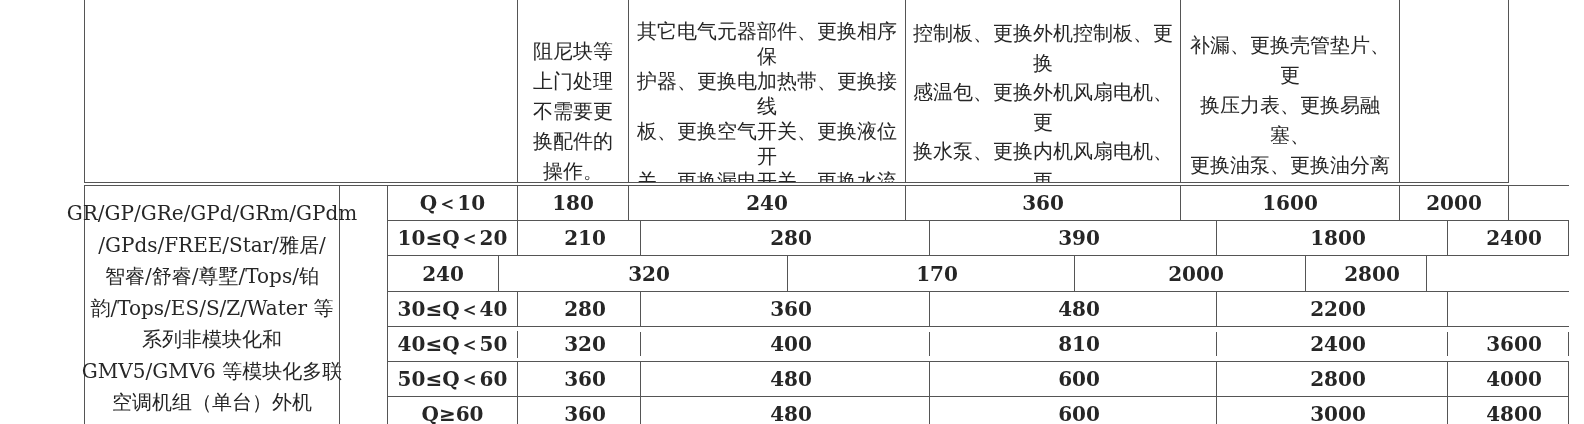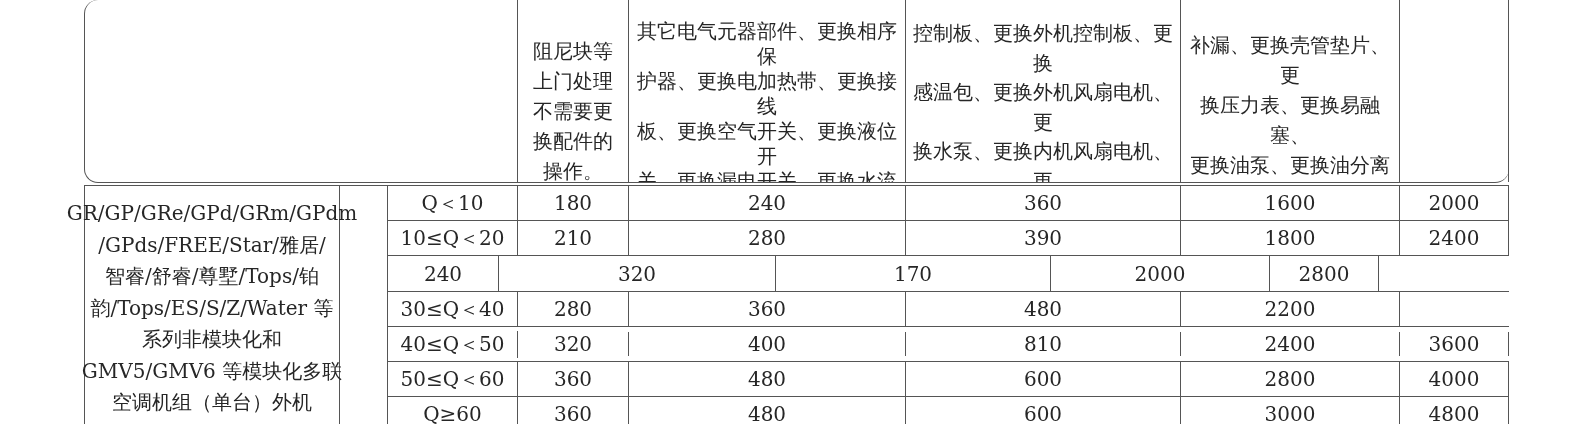--- a/index.html
+++ b/index.html
@@ -18,21 +18,20 @@
   
   .tbl-header {
     position: absolute;
     left: 84px;
     top: 0;
     height: 183px;
     display: flex;
     border-left: 1px solid #555;
     border-bottom: 1px solid #555;
     box-sizing: border-box;
-    border-radius: 14px;
   }
   .hc {
     box-sizing: border-box;
     border-right: 1px solid #555;
     height: 100%;
     overflow: hidden;
     font-size: 20px;
     text-align: center;
     white-space: pre-line;
   }
@@ -66,29 +65,29 @@
   }
   .series-cell {
     width: 255px;
     font-size: 20px;
     line-height: 31.5px;
     text-align: center;
     white-space: pre-line;
   }
   .spacer-cell { width: 48px; }
   .rows { display: flex; flex-direction: column; }
-  .row  { display: flex; box-sizing: border-box; }
+  .row  { display: flex; box-sizing: border-box; font-weight: bold; }
   .row:nth-child(1) { height: 34px; }
   .row:nth-child(2) { height: 35px; }
   .row:nth-child(3) { height: 36px; }
   .row:nth-child(4) { height: 35px; }
   .row:nth-child(5) { height: 35px; align-items: center; }
   .row:nth-child(6) { height: 35px; }
   .row:nth-child(7) { height: 35px; }
-  .row + .row { border-top: 1px solid #555; }
+  .row + .row { border-top: 1px solid #555; gap: 12px; }
   .cell {
     box-sizing: border-box;
     border-right: 1px solid #555;
     display: flex;
     align-items: center;
     justify-content: center;
     font-size: 20px;
     overflow: hidden;
   }
   .c-cap { width: 130px; }

